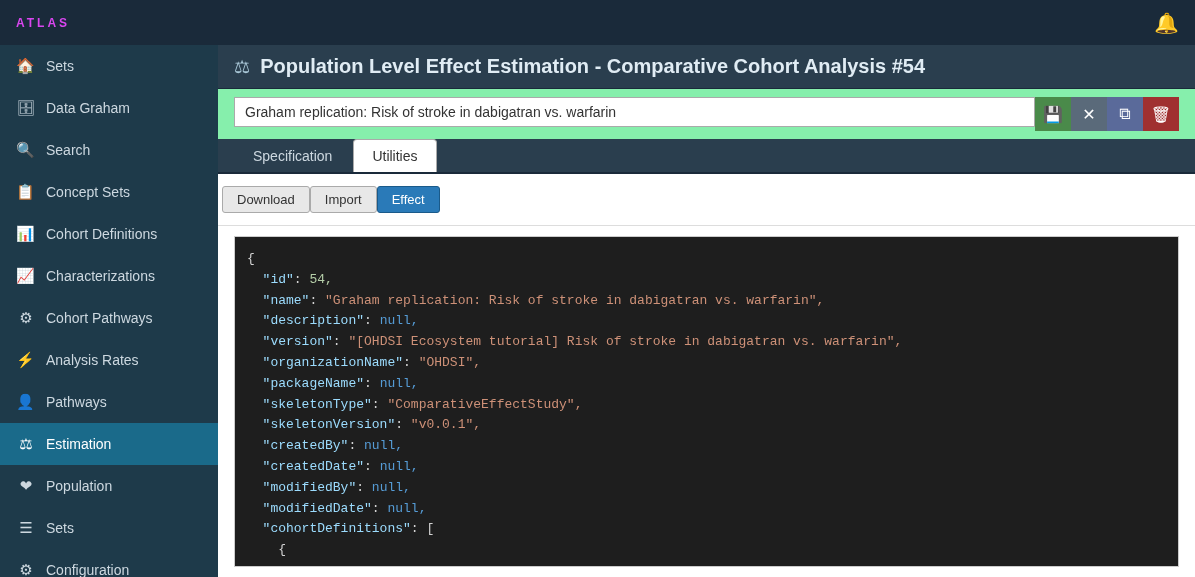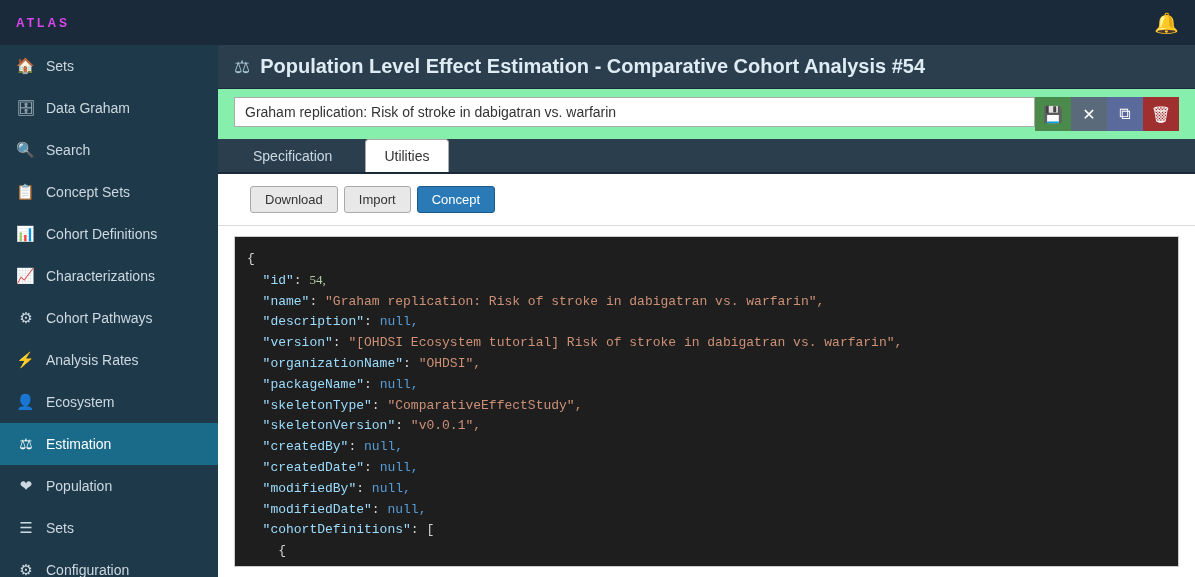--- a/index.html
+++ b/index.html
@@ -122,21 +122,21 @@
     .btn-cancel { background: #5a6a7a; color: #fff; }
     .btn-copy { background: #5a6a9a; color: #fff; }
     .btn-delete { background: #a03030; color: #fff; }
 
     
     .tabs-bar {
       background: #2a3e4e;
       padding: 0 16px;
       display: flex;
       align-items: flex-end;
-      gap: 14px;
+      gap: 2px;
       border-bottom: 2px solid #1a2a3a;
     }
     .tab {
       padding: 8px 18px;
       cursor: pointer;
       font-size: 14px;
       border: 1px solid transparent;
       border-bottom: none;
       border-radius: 4px 4px 0 0;
       color: #cdd8e0;
@@ -152,24 +152,24 @@
     .inner-content {
       flex: 1;
       background: #fff;
       display: flex;
       flex-direction: column;
       overflow: hidden;
     }
 
     
     .utilities-toolbar {
-      padding: 12px 32px;
+      padding: 12px 4px;
       display: flex;
       align-items: flex-start;
-      gap: 6px;
+      gap: 0;
       background: #fff;
       border-bottom: 1px solid #ddd;
       flex-shrink: 0;
     }
     .util-btn {
       padding: 5px 14px;
       border: 1px solid #aaa;
       background: #e8e8e8;
       cursor: pointer;
       font-size: 13px;
@@ -192,21 +192,21 @@
       padding: 12px;
       font-family: 'Consolas', 'Courier New', monospace;
       font-size: 13px;
       line-height: 1.6;
       position: relative;
     }
     .json-line { white-space: pre; }
     .j-brace { color: #d4d4d4; }
     .j-key { color: #9cdcfe; }
     .j-colon { color: #d4d4d4; }
-    .j-num { color: #b5cea8; font-family: Liberation Serif, serif; }
+    .j-num { color: #b5cea8; }
     .j-null { color: #569cd6; }
     .j-str { color: #ce9178; }
     .j-arr { color: #d4d4d4; }
 
     
     .json-editor::-webkit-scrollbar { width: 8px; }
     .json-editor::-webkit-scrollbar-track { background: #2a2a2a; }
     .json-editor::-webkit-scrollbar-thumb { background: #555; }
   </style>
 </head>
@@ -248,21 +248,21 @@
       <div class="sidebar-item">
     <span class="sidebar-icon">⚙</span>
     <span>Cohort Pathways</span>
   </div>
       <div class="sidebar-item">
     <span class="sidebar-icon">⚡</span>
     <span>Analysis Rates</span>
   </div>
       <div class="sidebar-item">
     <span class="sidebar-icon">👤</span>
-    <span>Ecosystem</span>
+    <span>Pathways</span>
   </div>
       <div class="sidebar-item active">
     <span class="sidebar-icon">⚖</span>
     <span>Estimation</span>
   </div>
       <div class="sidebar-item">
     <span class="sidebar-icon">❤</span>
     <span>Population</span>
   </div>
       <div class="sidebar-item">
@@ -294,21 +294,21 @@
 
     <div class="tab">Specification</div>
         <div class="tab active">Utilities</div>
       </div>
 
     <div class="inner-content">
 
       <div class="utilities-toolbar">
         <button class="util-btn">Download</button>
         <button class="util-btn">Import</button>
-        <button class="util-btn primary">Concept</button>
+        <button class="util-btn primary">Effect</button>
       </div>
 
       <div class="json-editor">
 
       <div class="json-line"><span class="j-brace">{</span></div>
           <div class="json-line"><span class="j-key">  "id"</span><span class="j-colon">: </span><span class="j-num">54,</span></div>
           <div class="json-line"><span class="j-key">  "name"</span><span class="j-colon">: </span><span class="j-str">"Graham replication: Risk of stroke in dabigatran vs. warfarin",</span></div>
           <div class="json-line"><span class="j-key">  "description"</span><span class="j-colon">: </span><span class="j-null">null,</span></div>
           <div class="json-line"><span class="j-key">  "version"</span><span class="j-colon">: </span><span class="j-str">"[OHDSI Ecosystem tutorial] Risk of stroke in dabigatran vs. warfarin",</span></div>
           <div class="json-line"><span class="j-key">  "organizationName"</span><span class="j-colon">: </span><span class="j-str">"OHDSI",</span></div>

